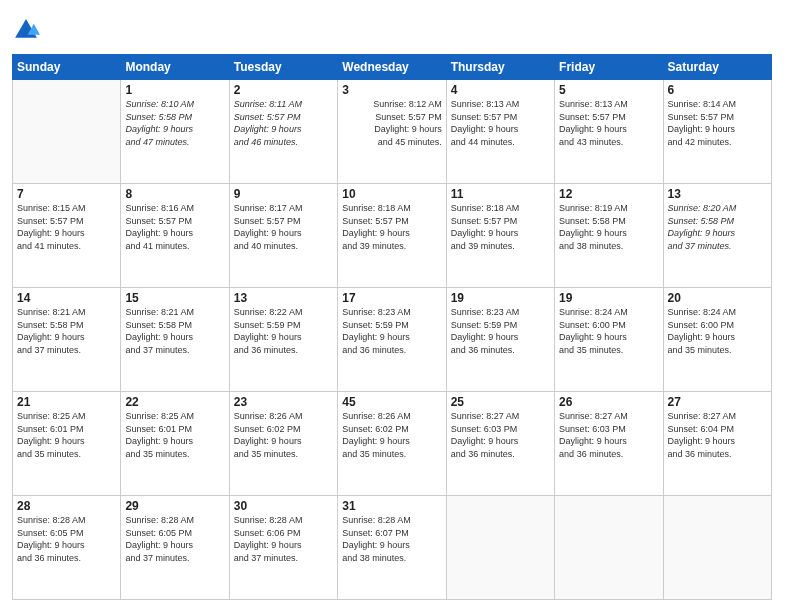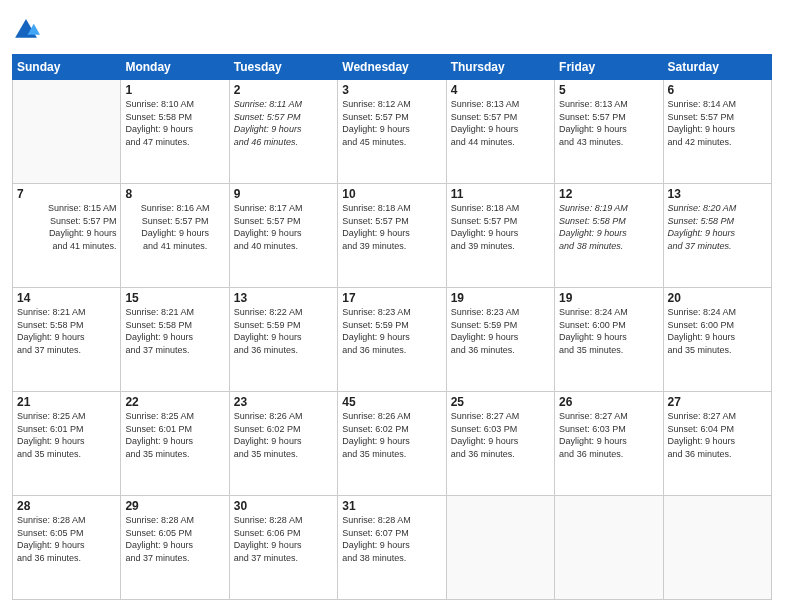--- a/index.html
+++ b/index.html
@@ -123,35 +123,35 @@
           <th>Thursday</th>
           <th>Friday</th>
           <th>Saturday</th>
         </tr>
     </thead>
     <tbody id="calendar-body">
     <tr>
           <td class="empty"></td>
           <td>
             <span class="day-num">1</span>
-            <div class="day-info" style="white-space: pre-line;">Sunrise: 8:10 AM
+            <div class="day-info" style="white-space: pre-line; font-style: italic;">Sunrise: 8:10 AM
 Sunset: 5:58 PM
 Daylight: 9 hours
 and 47 minutes.</div>
           </td>
           <td>
             <span class="day-num">2</span>
             <div class="day-info" style="white-space: pre-line; font-style: italic;">Sunrise: 8:11 AM
 Sunset: 5:57 PM
 Daylight: 9 hours
 and 46 minutes.</div>
           </td>
           <td>
             <span class="day-num">3</span>
-            <div class="day-info" style="white-space: pre-line;">Sunrise: 8:12 AM
+            <div class="day-info" style="white-space: pre-line; text-align: right;">Sunrise: 8:12 AM
 Sunset: 5:57 PM
 Daylight: 9 hours
 and 45 minutes.</div>
           </td>
           <td>
             <span class="day-num">4</span>
             <div class="day-info" style="white-space: pre-line;">Sunrise: 8:13 AM
 Sunset: 5:57 PM
 Daylight: 9 hours
 and 44 minutes.</div>
@@ -167,28 +167,28 @@
             <span class="day-num">6</span>
             <div class="day-info" style="white-space: pre-line;">Sunrise: 8:14 AM
 Sunset: 5:57 PM
 Daylight: 9 hours
 and 42 minutes.</div>
           </td>
         </tr>
         <tr>
           <td>
             <span class="day-num">7</span>
-            <div class="day-info" style="white-space: pre-line; text-align: right;">Sunrise: 8:15 AM
+            <div class="day-info" style="white-space: pre-line;">Sunrise: 8:15 AM
 Sunset: 5:57 PM
 Daylight: 9 hours
 and 41 minutes.</div>
           </td>
           <td>
             <span class="day-num">8</span>
-            <div class="day-info" style="white-space: pre-line; text-align: center;">Sunrise: 8:16 AM
+            <div class="day-info" style="white-space: pre-line;">Sunrise: 8:16 AM
 Sunset: 5:57 PM
 Daylight: 9 hours
 and 41 minutes.</div>
           </td>
           <td>
             <span class="day-num">9</span>
             <div class="day-info" style="white-space: pre-line;">Sunrise: 8:17 AM
 Sunset: 5:57 PM
 Daylight: 9 hours
 and 40 minutes.</div>
@@ -202,21 +202,21 @@
           </td>
           <td>
             <span class="day-num">11</span>
             <div class="day-info" style="white-space: pre-line;">Sunrise: 8:18 AM
 Sunset: 5:57 PM
 Daylight: 9 hours
 and 39 minutes.</div>
           </td>
           <td>
             <span class="day-num">12</span>
-            <div class="day-info" style="white-space: pre-line; font-style: italic;">Sunrise: 8:19 AM
+            <div class="day-info" style="white-space: pre-line;">Sunrise: 8:19 AM
 Sunset: 5:58 PM
 Daylight: 9 hours
 and 38 minutes.</div>
           </td>
           <td>
             <span class="day-num">13</span>
             <div class="day-info" style="white-space: pre-line; font-style: italic;">Sunrise: 8:20 AM
 Sunset: 5:58 PM
 Daylight: 9 hours
 and 37 minutes.</div>

